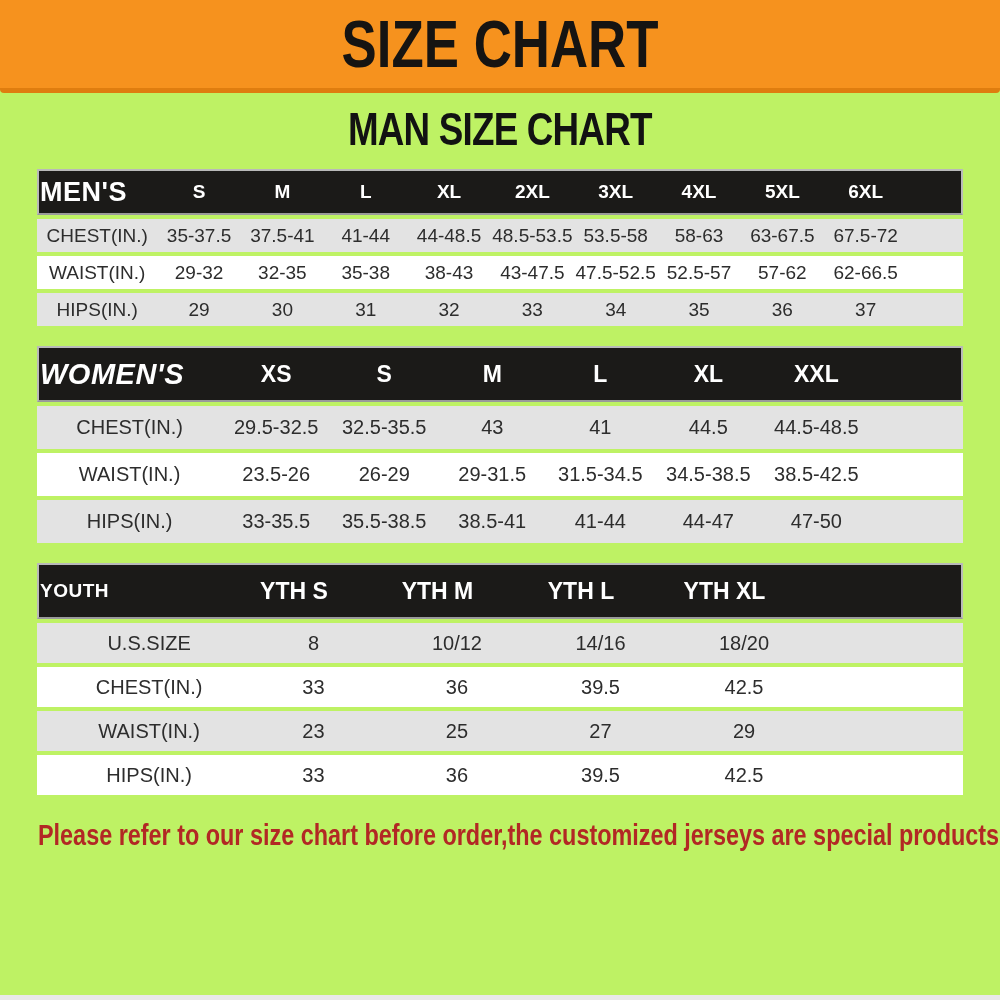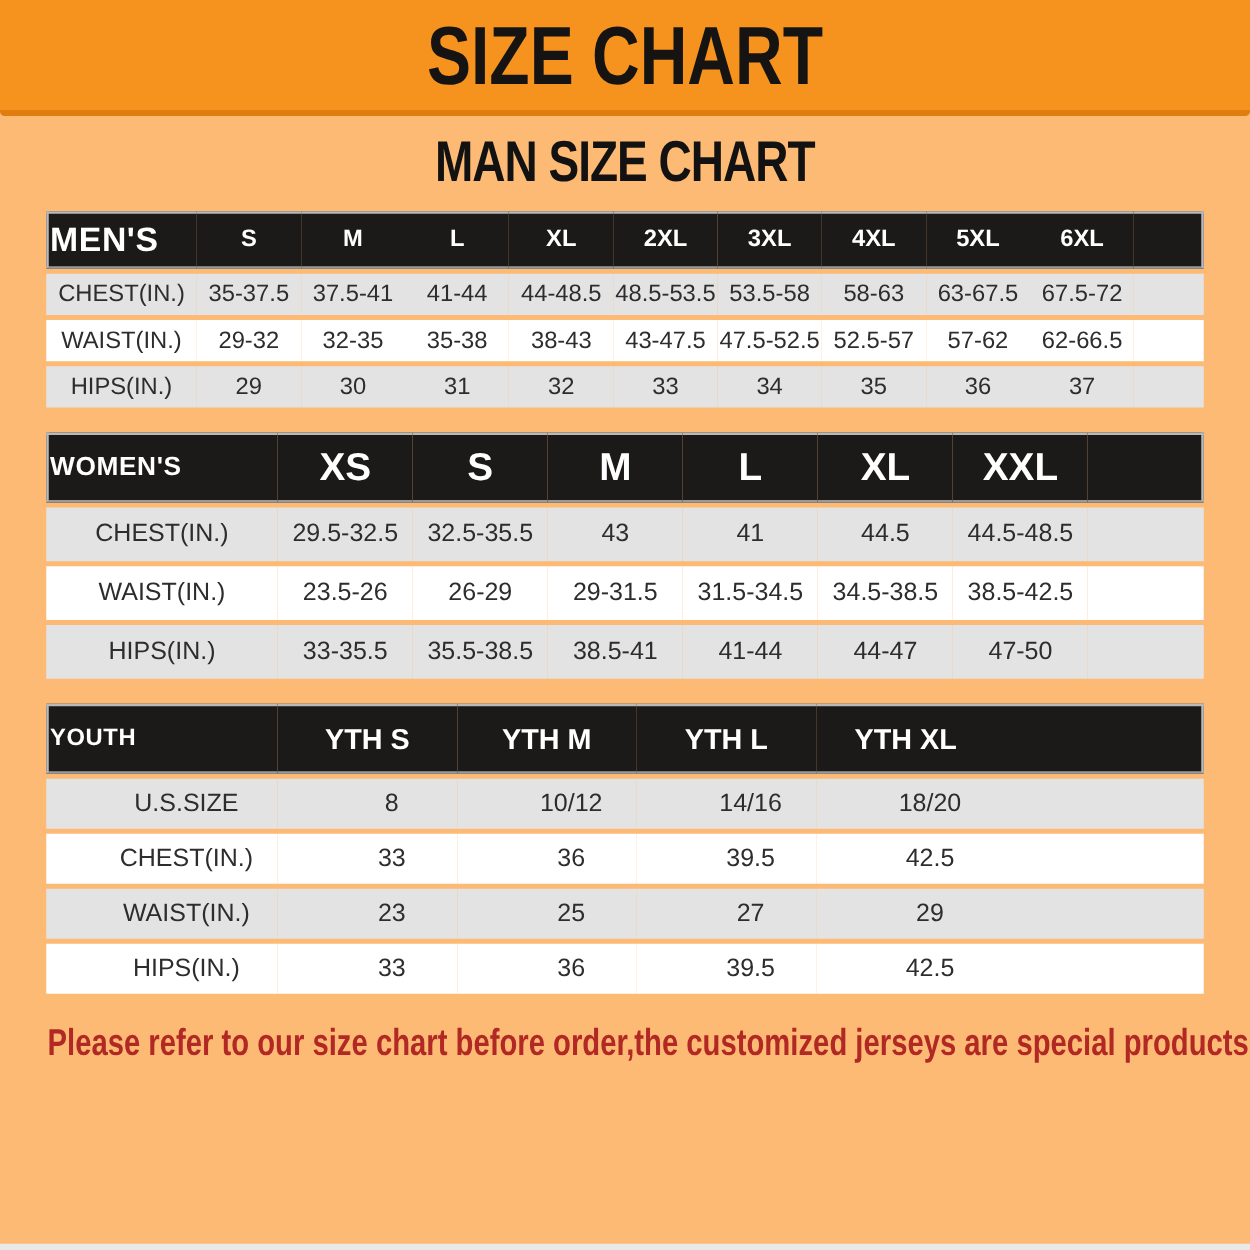--- a/index.html
+++ b/index.html
@@ -1,21 +1,21 @@
 <!DOCTYPE html>
 <html style="--orange: #f6921e; --bar: #1b1a18; --stripe: #e3e3e3; --red: #b22824;"><head>
 <meta charset="utf-8">
 <style>
   html,body{margin:0;padding:0;background:#fff;}
   body{
     width:1000px;height:1000px;overflow:hidden;
     font-family:"Liberation Sans", sans-serif;
     position:relative;
   }
-  .page{width:1000px;height:1000px;background:#fdba74;}
+  .page{width:1000px;height:1000px;background:#bef264;}
 
   
   .banner{
     height:88px;
     background:var(--orange,#f6921e);
     border-bottom:5px solid #df7d0f;
     display:flex;align-items:center;justify-content:center;
     border-radius:0 0 4px 4px;
   }
   .banner h1{
@@ -51,22 +51,22 @@
   }
   .size-table tr.stripe td{background:var(--stripe,#e3e3e3);}
   .size-table td.row-label{color:#2d2d2d;}
 
   .table-men thead th{height:40px;}
   .table-men th.row-head{font-size:27px;}
   .table-men th.col-head{font-size:19px;}
   .table-men td{height:31px;font-size:19px;}
 
   .table-women thead th{height:50px;}
-  .table-women th.row-head{font-size:21px;}
-  .table-women th.col-head{font-size:31px;}
+  .table-women th.row-head{font-size:29px;font-style:italic;}
+  .table-women th.col-head{font-size:23px;}
   .table-women td{height:41px;font-size:20px;}
 
   .table-youth thead th{height:50px;}
   .table-youth th.row-head{font-size:19px;}
   .table-youth th.col-head{font-size:23px;}
   .table-youth td{height:38px;font-size:20px;padding-left:40px;}
 
   
   .footer-note{margin:14px 0 0 38px;}
   .footer-note p{

